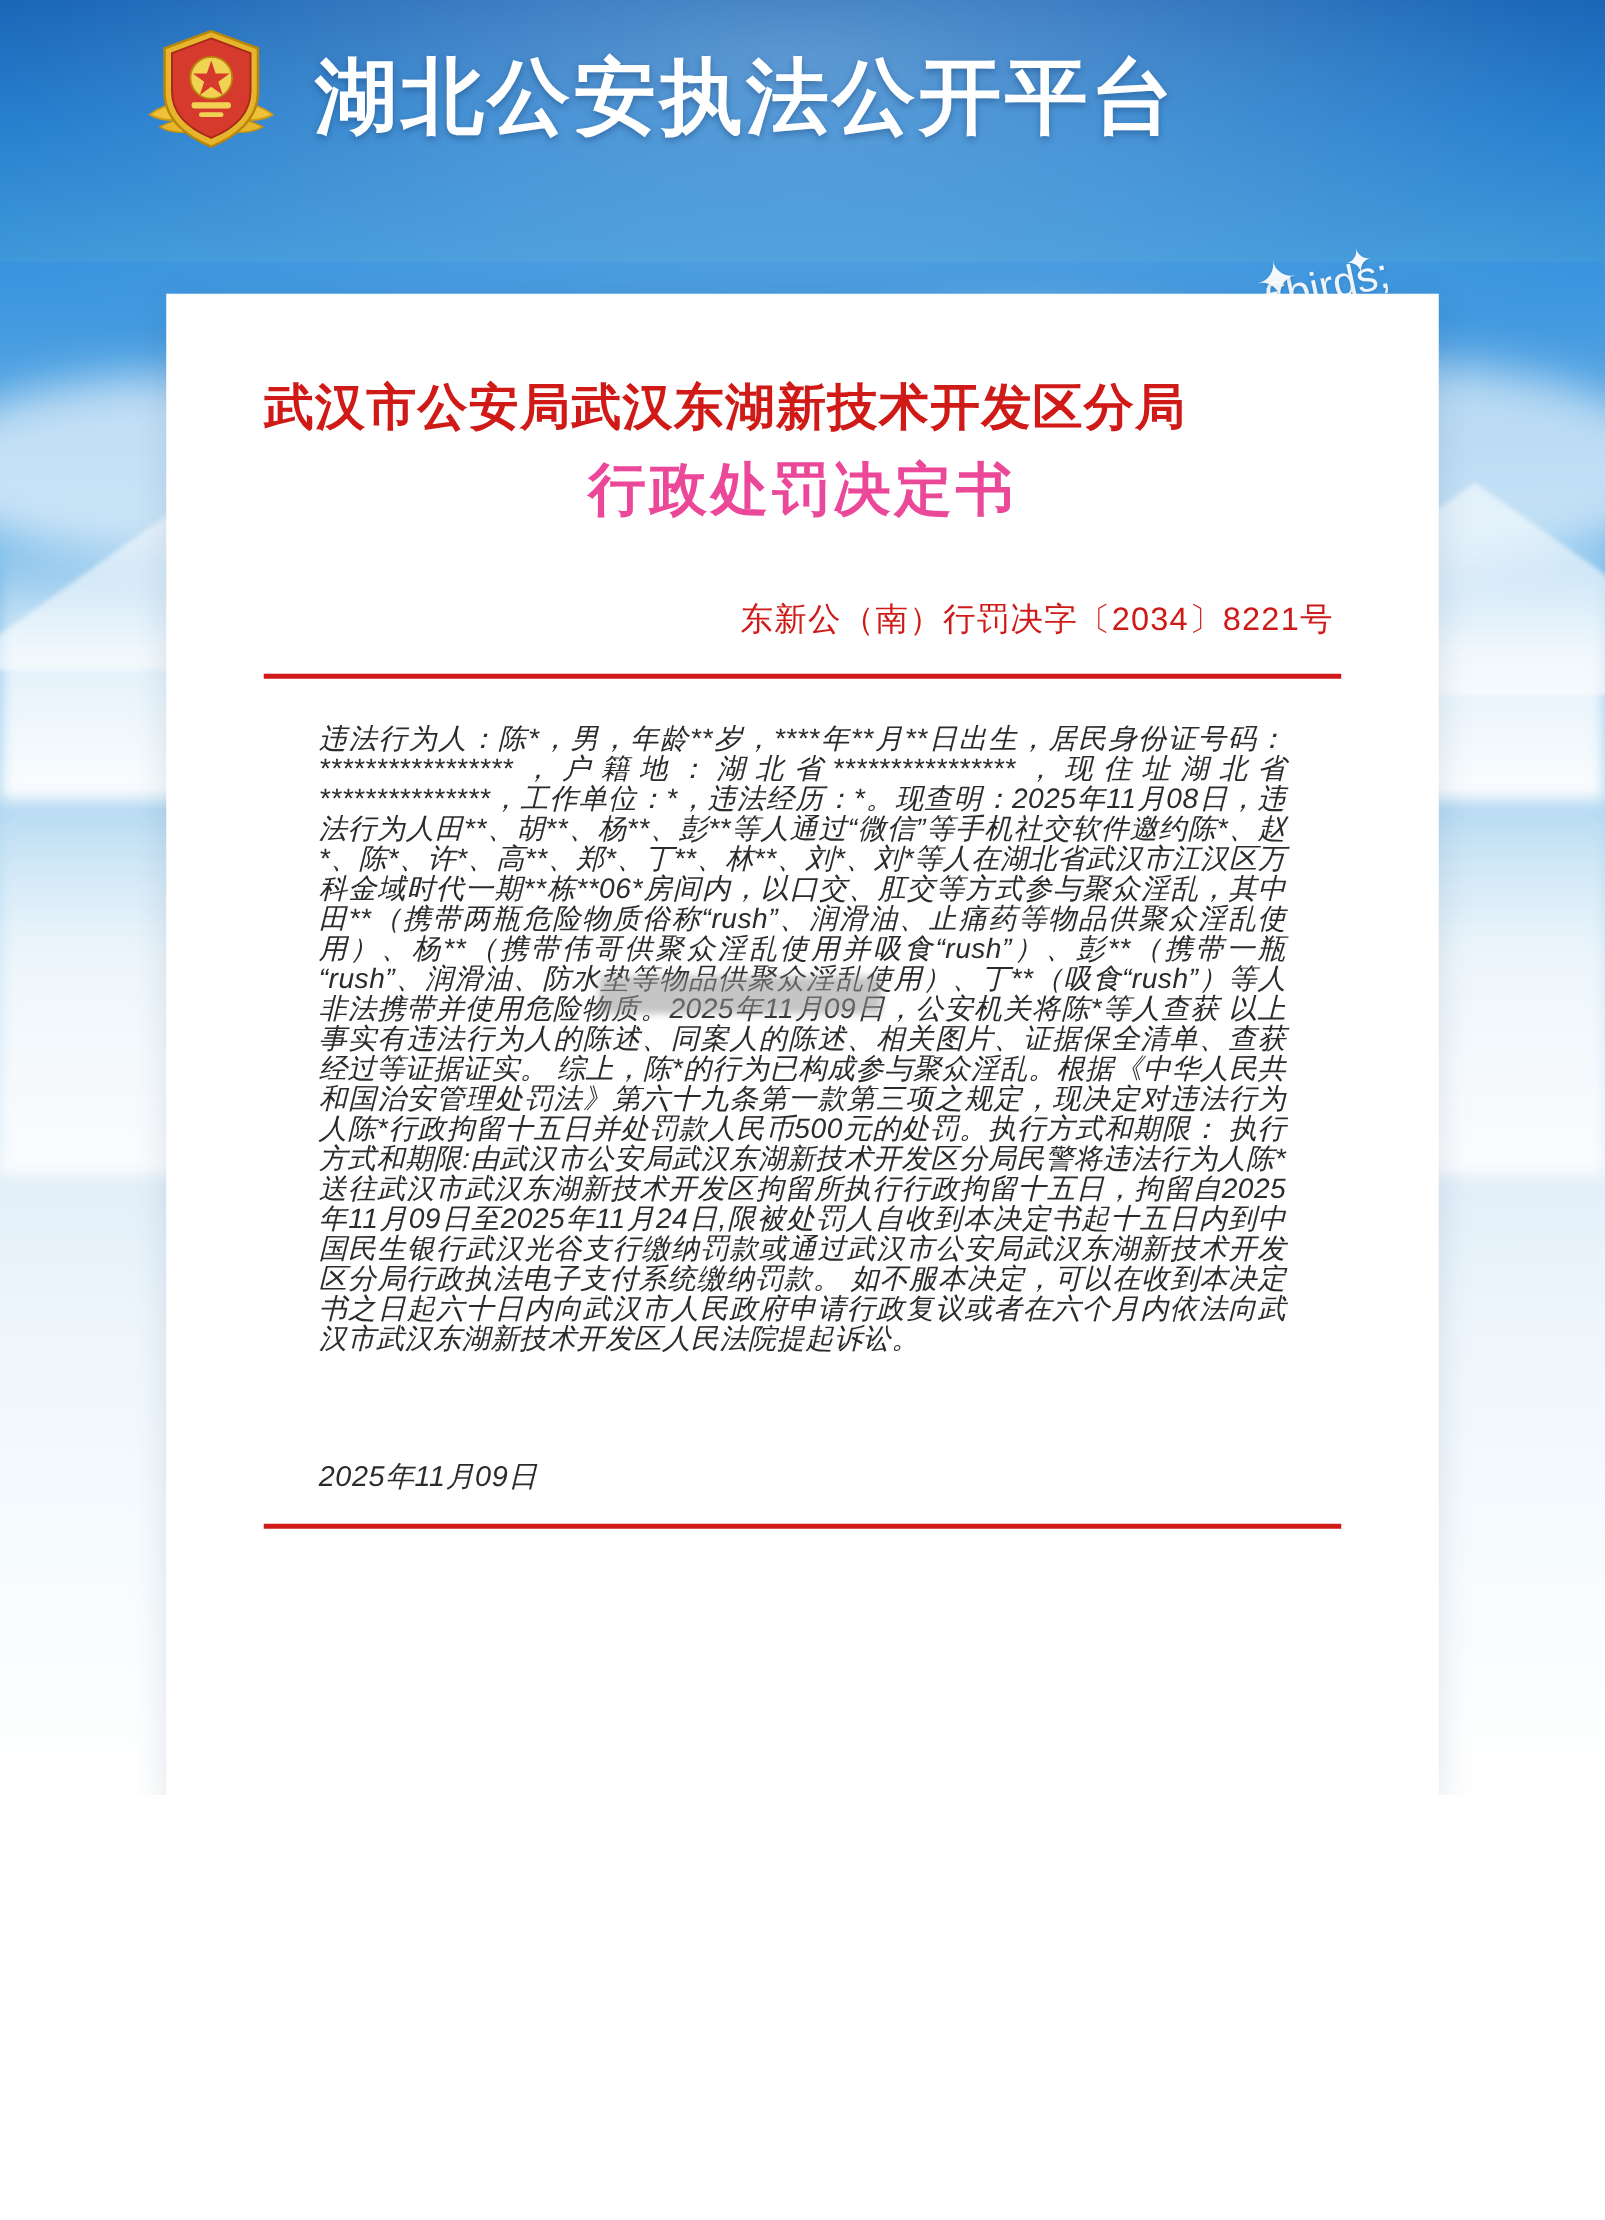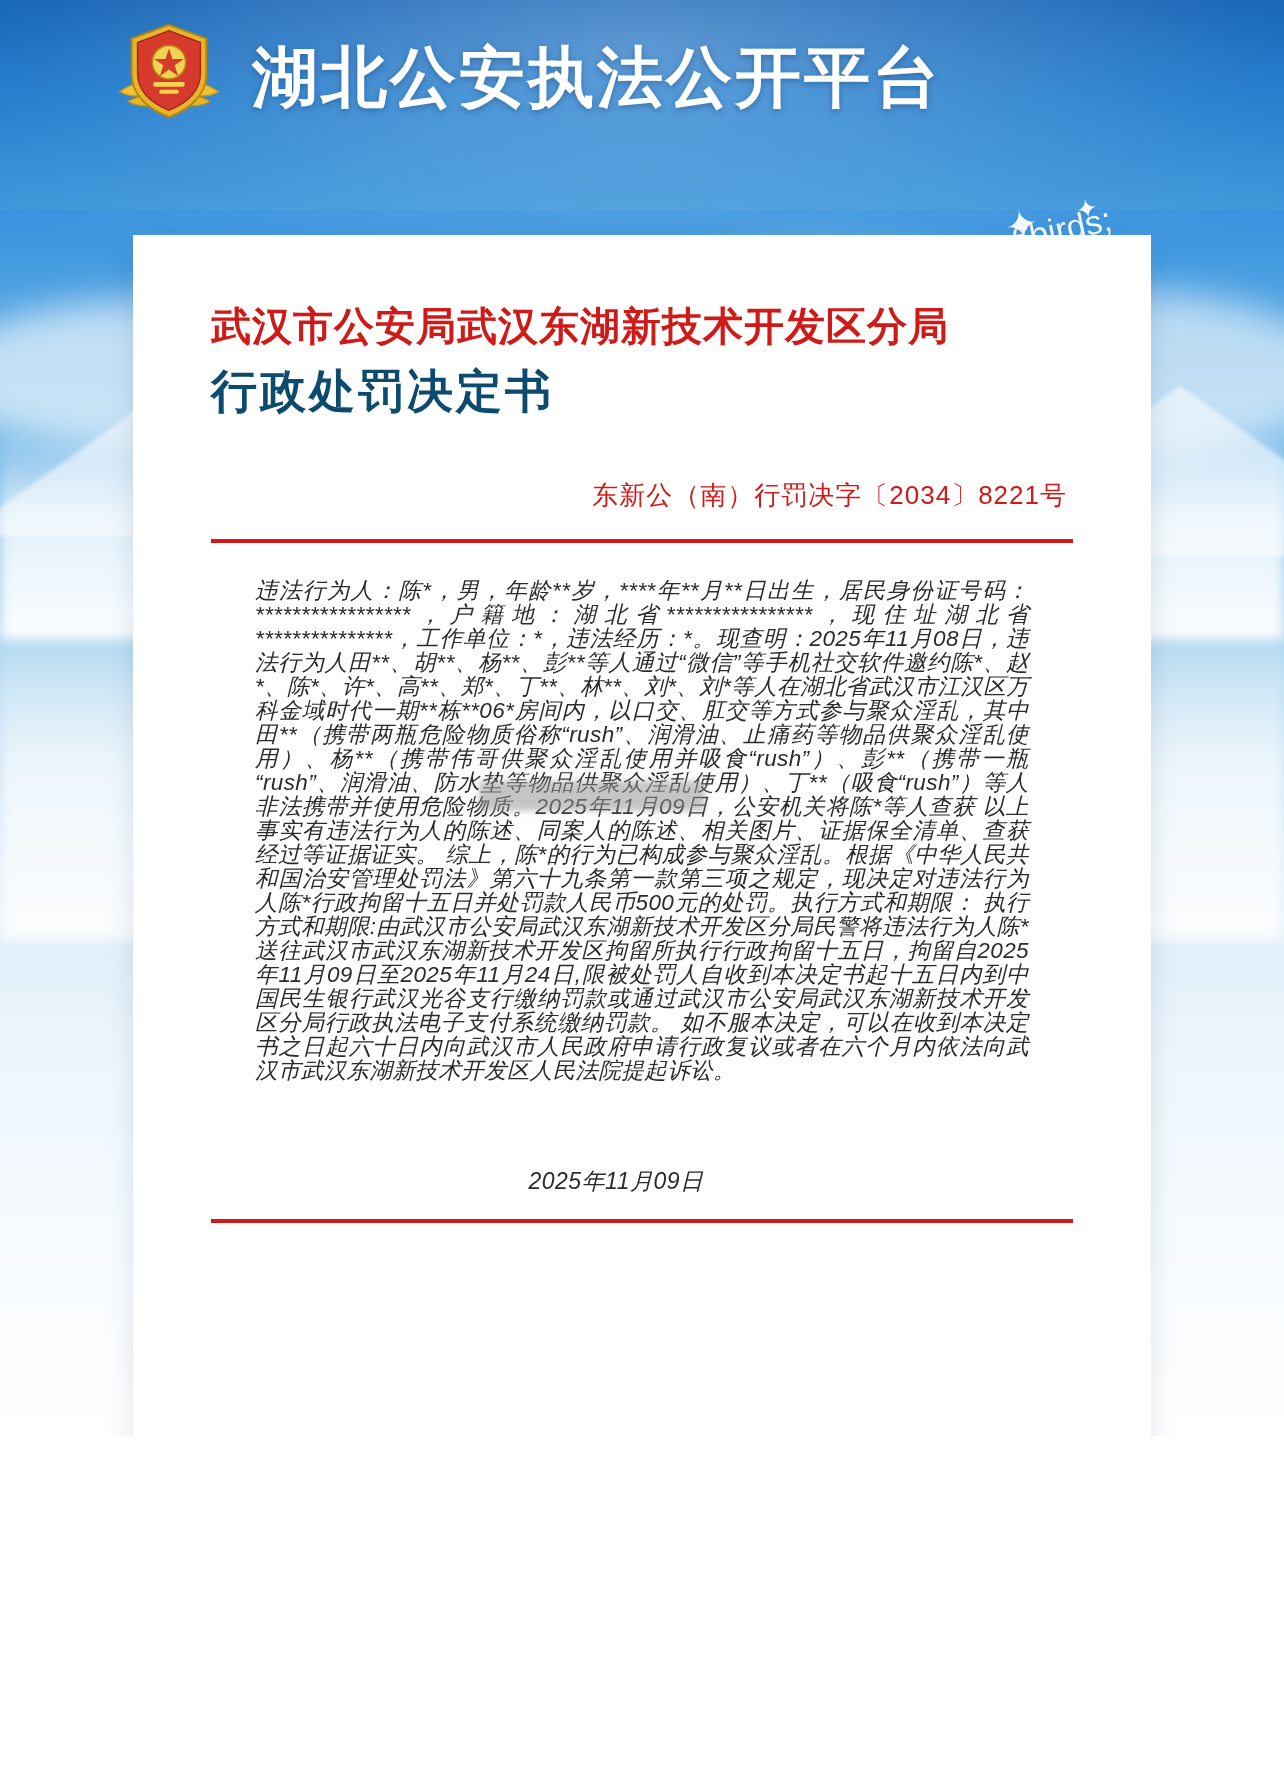--- a/index.html
+++ b/index.html
@@ -112,22 +112,22 @@
   }
   .doc-title {
     text-align: left;
     color: #cf1a17;
     font-weight: bold;
     font-size: 40px;
     line-height: 1.45;
     letter-spacing: 1px;
   }
   .doc-title-2 {
-    text-align: left;
-    color: #0c4a6e;
+    text-align: center;
+    color: #ec4899;
     font-weight: bold;
     font-size: 46px;
     line-height: 1.5;
     letter-spacing: 3px;
     margin-top: 2px;
   }
   .doc-number {
     text-align: right;
     color: #cf1a17;
     font-size: 26px;
@@ -155,21 +155,21 @@
     padding: 0 44px 0 44px;
     position: relative;
     font-style: italic;
   }
   .doc-body p {
     margin: 0;
     text-indent: 0;
   }
   .doc-date {
     margin-top: 86px;
-    text-align: center;
+    text-align: left;
     font-size: 23px;
     color: #2b2b2b;
     padding-right: 52px;
     letter-spacing: 0.5px;
   }
   .redaction {
     position: absolute;
     left: 268px;
     top: 202px;
     width: 226px;

